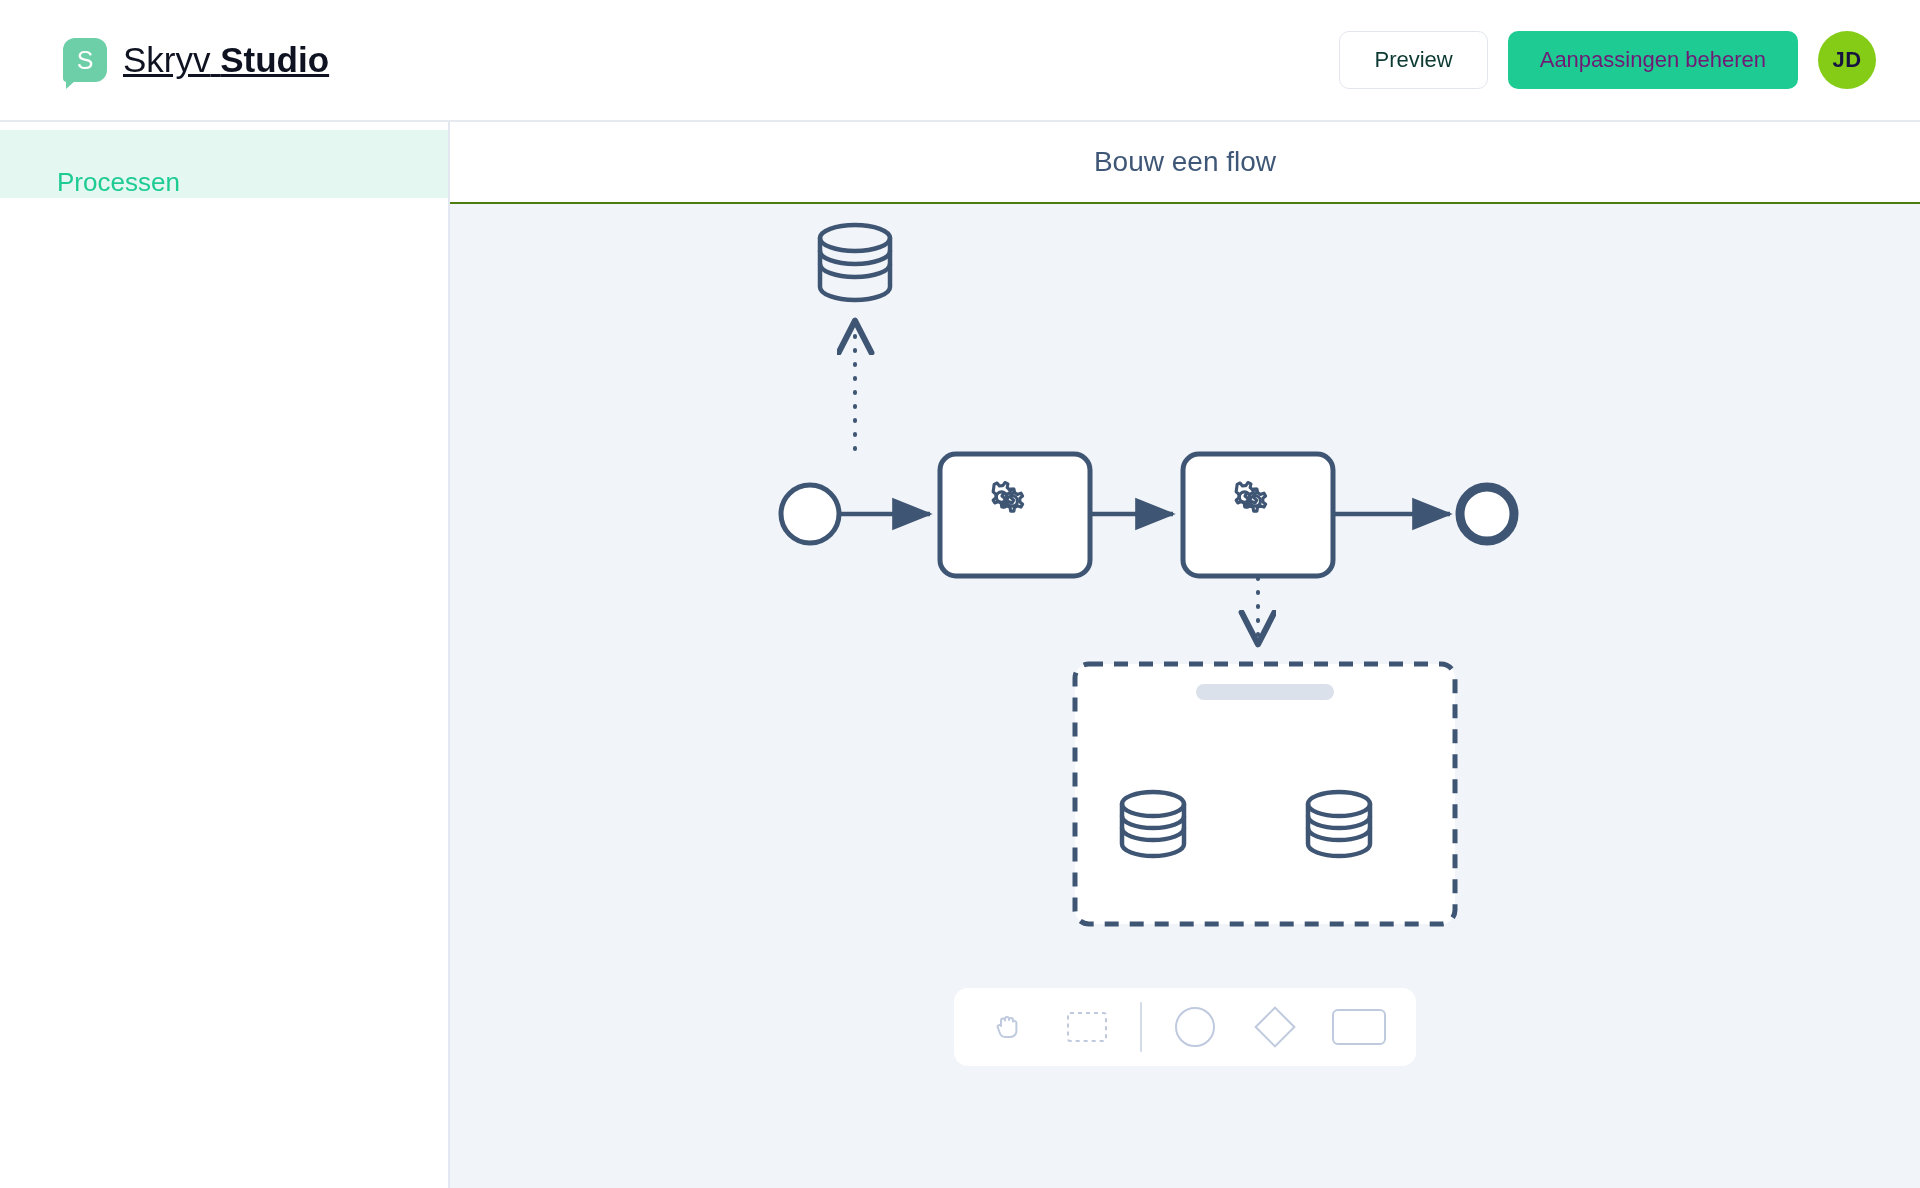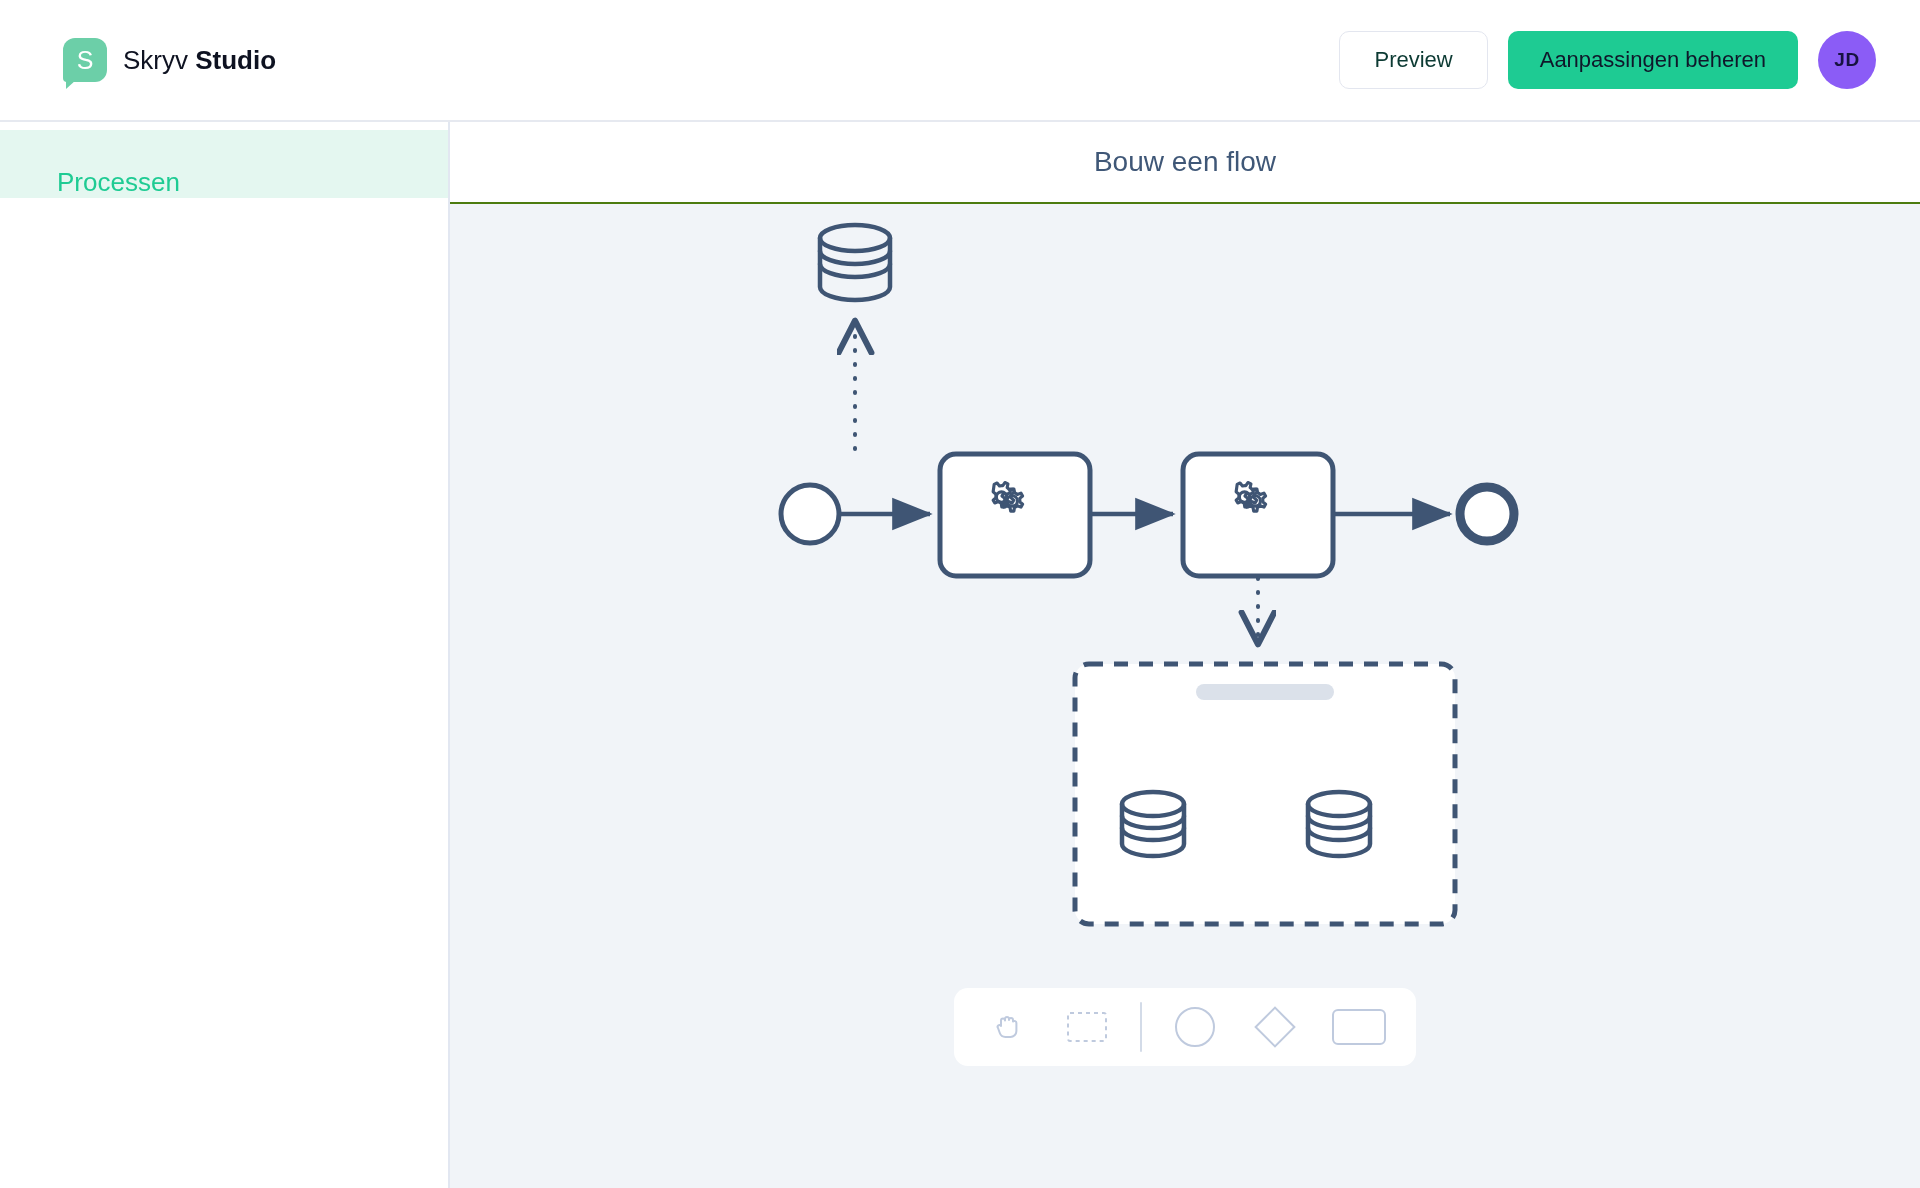--- a/index.html
+++ b/index.html
@@ -45,24 +45,25 @@
   }
   .brand-mark::after {
     content: "";
     position: absolute;
     left: 3px; bottom: -7px;
     width: 0; height: 0;
     border-left: 10px solid #6ccfa8;
     border-bottom: 9px solid transparent;
   }
   .brand-text {
-    font-size: 26px;
+    font-size: 35px;
     color: #0e1221;
     font-weight: 400;
     white-space: nowrap;
+    text-decoration: underline;
   }
   .brand-text b { font-weight: 700; }
 
   .topbar-actions {
     margin-left: auto;
     display: flex;
     align-items: center;
     gap: 20px;
     margin-right: 44px;
   }
@@ -79,34 +80,34 @@
     display: flex;
     align-items: center;
     white-space: nowrap;
   }
   .btn-primary {
     height: 58px;
     padding: 0 32px;
     border: none;
     border-radius: 10px;
     background: #1ecb93;
-    color: #0f172a;
+    color: #701a75;
     font-size: 22px;
     font-family: "Liberation Sans", sans-serif;
     cursor: pointer;
     display: flex;
     align-items: center;
     white-space: nowrap;
   }
   .avatar {
     width: 58px; height: 58px;
     border-radius: 50%;
-    background: #8b5cf6;
+    background: #84cc16;
     color: #171340;
-    font-size: 19px;
+    font-size: 22px;
     font-weight: 700;
     display: flex;
     align-items: center;
     justify-content: center;
     letter-spacing: 0.5px;
     cursor: pointer;
   }
 
   
   .body-wrap {

